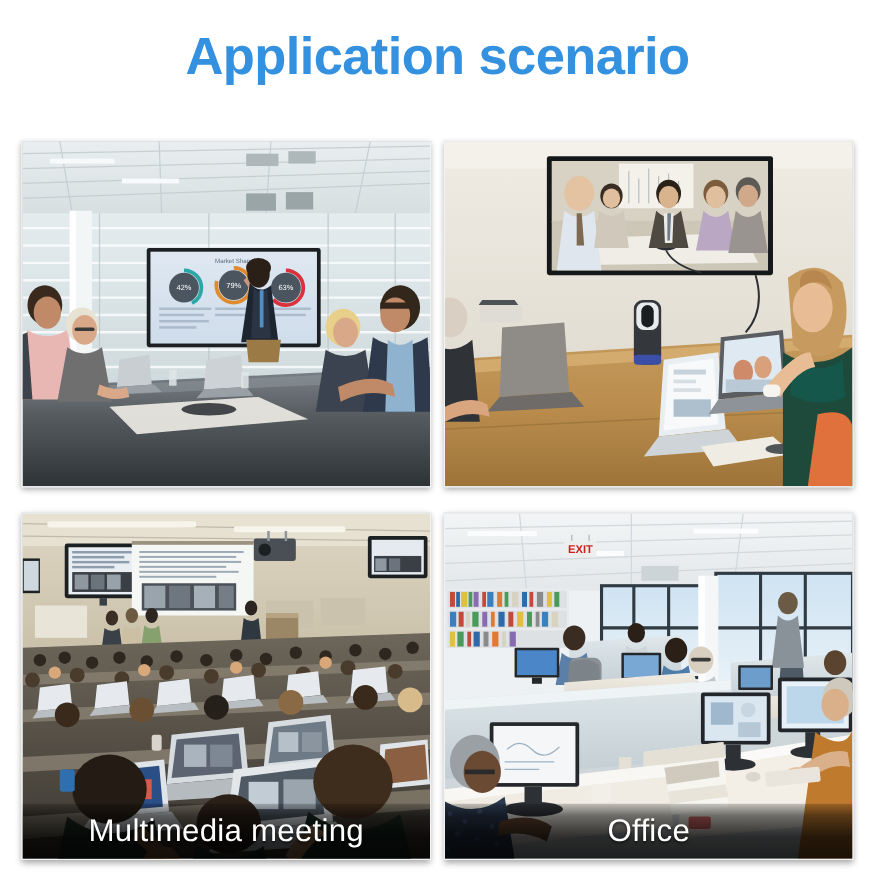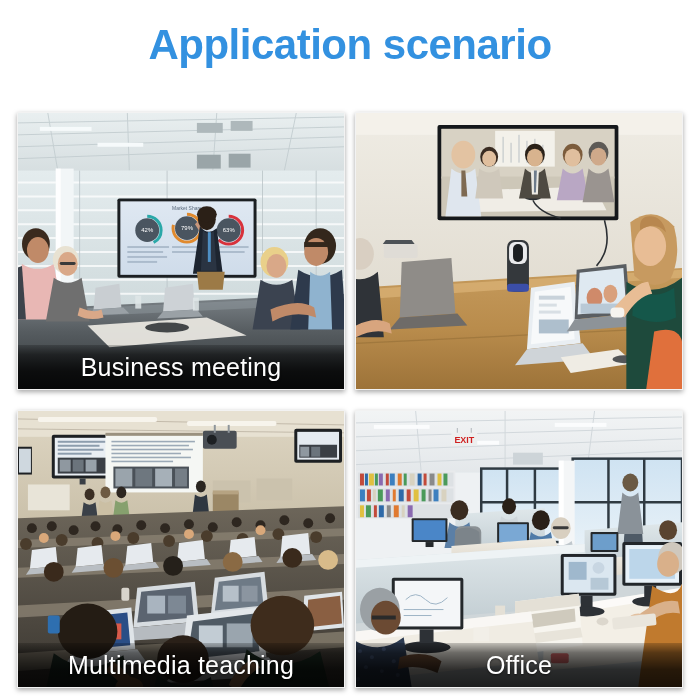--- a/index.html
+++ b/index.html
@@ -239,23 +239,20 @@
         </g>
         <g>
           <ellipse cx="304" cy="134" rx="16" ry="18" fill="#33271c"></ellipse>
           <ellipse cx="300" cy="140" rx="12" ry="14" fill="#c08a68"></ellipse>
           <path d="M288 130 h24 v5 h-24 z" fill="#33271c"></path>
           <path d="M282 158 q22 14 44 0 l4 60 h-56 z" fill="#2e3a4c"></path>
           <path d="M294 160 q10 8 20 0 l2 58 h-24 z" fill="#8fb3cf"></path>
           <path d="M254 198 q28 -12 44 -2 l2 10 q-22 -8 -44 4 z" fill="#c08a68"></path>
         </g>
       </svg>
-      <div class="caption-bar">
-        <span class="caption-text">Business meeting</span>
-      </div>
     </div>
 
     <div class="panel">
       <svg class="scene" viewBox="0 0 328 278" preserveAspectRatio="none">
         <defs>
           <linearGradient id="vc-wall" x1="0" y1="0" x2="0" y2="1">
             <stop offset="0" stop-color="#efece4"></stop>
               <stop offset="1" stop-color="#e2ddd2"></stop>
           </linearGradient>
           <linearGradient id="vc-table" x1="0" y1="0" x2="0" y2="1">
@@ -580,21 +577,21 @@
         </g>
         <g>
           <ellipse cx="166" cy="250" rx="26" ry="24" fill="#2a2018"></ellipse>
           <path d="M140 266 q26 20 54 2 l10 40 h-74 z" fill="#21302a"></path>
         </g>
 
         <rect x="30" y="206" width="12" height="18" rx="2" fill="#2e6fb0"></rect>
         <rect x="104" y="178" width="8" height="13" rx="2" fill="#d8d4cc"></rect>
       </svg>
       <div class="caption-bar">
-        <span class="caption-text">Multimedia teaching</span>
+        <span class="caption-text">Multimedia meeting</span>
       </div>
     </div>
 
     <div class="panel">
       <svg class="scene" viewBox="0 0 328 278" preserveAspectRatio="none">
         <defs>
           <linearGradient id="of-ceil" x1="0" y1="0" x2="0" y2="1">
             <stop offset="0" stop-color="#f2f4f5"></stop>
               <stop offset="1" stop-color="#e2e6e9"></stop>
           </linearGradient>

